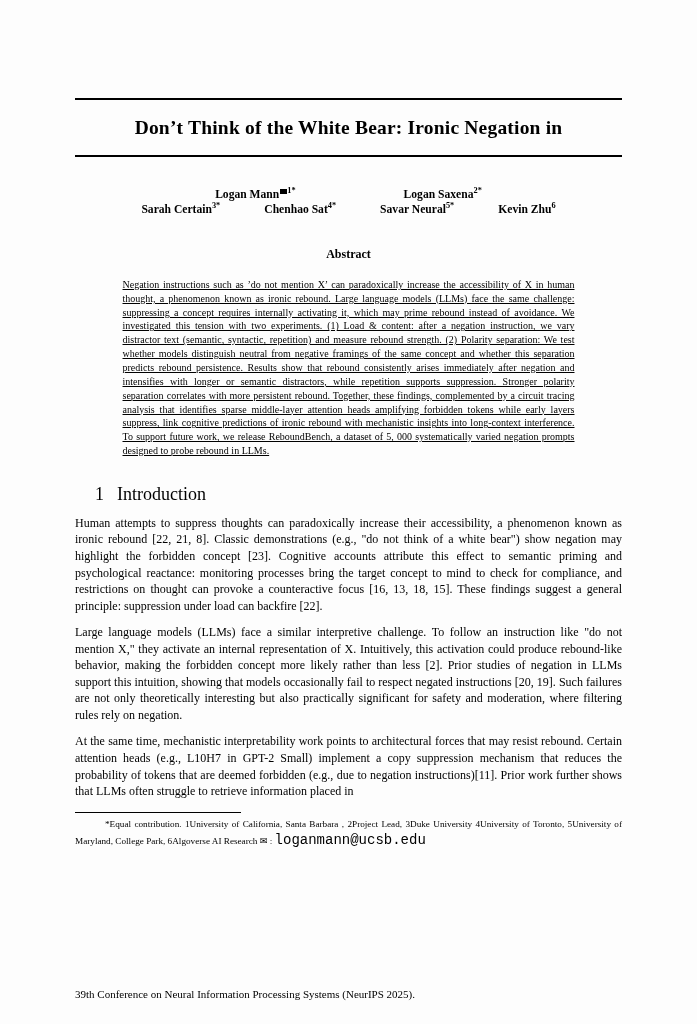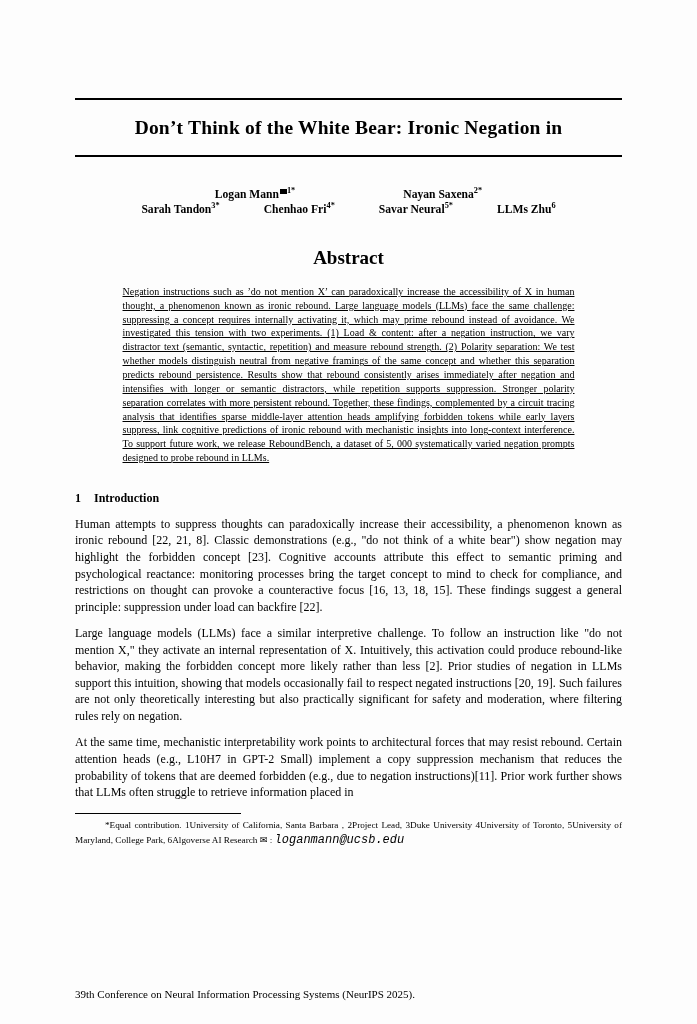--- a/index.html
+++ b/index.html
@@ -69,38 +69,39 @@
     display: inline-block;
     width: 7px;
     height: 5px;
     background: #000;
     position: relative;
     top: -4px;
     margin-left: 1px;
   }
   .abstract-head {
     text-align: center;
-    font-size: 19px;
+    font-size: 12px;
     font-weight: bold;
     margin-top: 30px;
     margin-bottom: 11px;
   }
   .abstract-body {
     width: 452px;
     margin: 16px auto;
     font-size: 10px;
     line-height: 1.385;
     text-align: justify;
     text-decoration: underline;
   }
   .section-head {
-    font-size: 12px;
-    font-weight: bold;
+    font-size: 18px;
+    font-weight: normal;
     margin-top: 26px;
     margin-bottom: 10px;
+    margin-left: 20px;
   }
   .section-head .num { margin-right: 13px; }
   p.body {
     font-size: 12px;
     line-height: 1.38;
     text-align: justify;
     margin: 0 0 10px 0;
   }
   .footnote-rule {
     width: 166px;
@@ -108,22 +109,21 @@
     margin-top: 12px;
     margin-bottom: 5px;
   }
   .footnote {
     font-size: 9.2px;
     line-height: 1.42;
     text-align: justify;
   }
   .footnote .mono {
     font-family: "Liberation Mono", monospace;
-    font-size: 12px;
-    font-style: italic;
+    font-size: 14px;
   }
   .venue {
     position: absolute;
     left: 75px;
     top: 988px;
     font-size: 11px;
   }
   .footnote-first-indent { padding-left: 30px; }
 </style>
 </head>
@@ -136,27 +136,27 @@
 
     <div class="title">
       <span class="line">Don’t Think of the White Bear: Ironic Negation in</span>
     </div>
 
     <div class="rule"></div>
 
     <div class="authors">
       <div class="author-row row1">
         <span class="author"><span>Logan Mann</span><span class="envglyph"></span><sup>1*</sup></span>
-        <span class="author"><span>Nayan Saxena</span><sup>2*</sup></span>
+        <span class="author"><span>Logan Saxena</span><sup>2*</sup></span>
       </div>
       <div class="author-row row2">
-        <span class="author"><span>Sarah Tandon</span><sup>3*</sup></span>
-        <span class="author"><span>Chenhao Fri</span><sup>4*</sup></span>
+        <span class="author"><span>Sarah Certain</span><sup>3*</sup></span>
+        <span class="author"><span>Chenhao Sat</span><sup>4*</sup></span>
         <span class="author"><span>Savar Neural</span><sup>5*</sup></span>
-        <span class="author"><span>LLMs Zhu</span><sup>6</sup></span>
+        <span class="author"><span>Kevin Zhu</span><sup>6</sup></span>
       </div>
     </div>
 
     <div class="abstract-head">Abstract</div>
     <div class="abstract-body">Negation instructions such as ’do not mention X’ can paradoxically increase the accessibility of X in human thought, a phenomenon known as ironic rebound. Large language models (LLMs) face the same challenge: suppressing a concept requires internally activating it, which may prime rebound instead of avoidance. We investigated this tension with two experiments. (1) Load &amp; content: after a negation instruction, we vary distractor text (semantic, syntactic, repetition) and measure rebound strength. (2) Polarity separation: We test whether models distinguish neutral from negative framings of the same concept and whether this separation predicts rebound persistence. Results show that rebound consistently arises immediately after negation and intensifies with longer or semantic distractors, while repetition supports suppression. Stronger polarity separation correlates with more persistent rebound. Together, these findings, complemented by a circuit tracing analysis that identifies sparse middle-layer attention heads amplifying forbidden tokens while early layers suppress, link cognitive predictions of ironic rebound with mechanistic insights into long-context interference. To support future work, we release ReboundBench, a dataset of 5, 000 systematically varied negation prompts designed to probe rebound in LLMs.</div>
 
     <div class="section-head">
       <span class="num">1</span><span>Introduction</span>
     </div>
 

